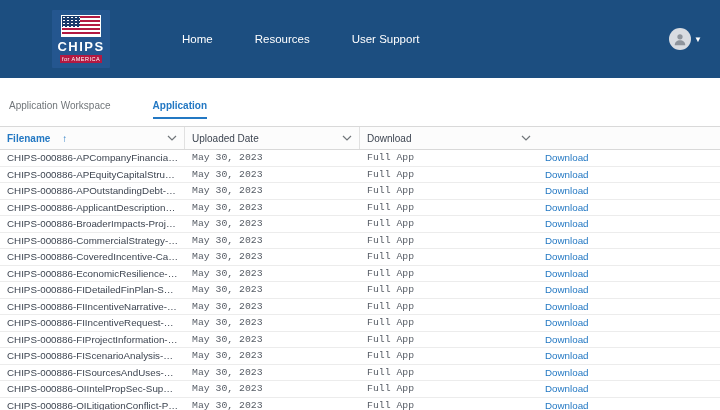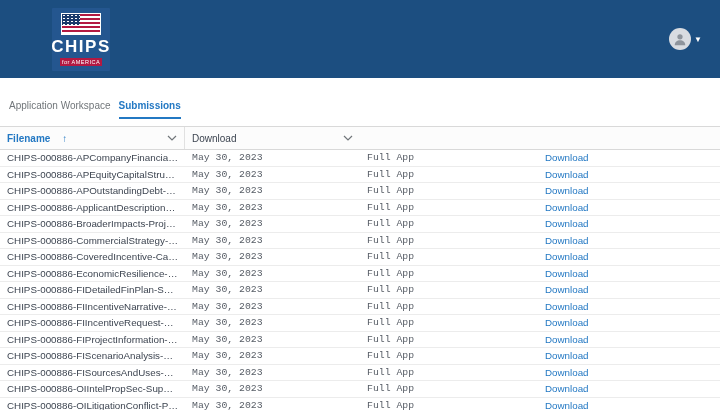--- a/index.html
+++ b/index.html
@@ -15,32 +15,32 @@
 
   
   .navbar{height:78px;background:var(--navbar);display:flex;align-items:center;
     padding:0 18px 0 52px;color:#fff;position:relative;}
   .logo{width:58px;display:flex;flex-direction:column;align-items:center;
     background:#24568f;padding:5px 4px;border-radius:1px;cursor:pointer;}
   .flag{width:40px;height:22px;border:1px solid #fff;position:relative;
     background:repeating-linear-gradient(#b31942 0 2px,#ffffff 2px 4px);}
   .flag .canton{position:absolute;left:0;top:0;width:18px;height:11px;background:var(--flag-blue);
     background-image:radial-gradient(#fff 0.6px,transparent 0.8px);background-size:4px 3px;}
-  .brand-top{font-size:17px;font-weight:bold;letter-spacing:1.5px;margin-top:2px;color:#fff;}
+  .brand-top{font-size:13px;font-weight:bold;letter-spacing:1.5px;margin-top:2px;color:#fff;}
   .brand-bottom{font-size:5.5px;background:var(--flag-red);color:#fff;width:42px;text-align:center;
     padding:1px 0;letter-spacing:0.5px;margin-top:1px;}
   .nav-items{display:flex;gap:42px;margin-left:72px;font-size:11.5px;}
   .nav-item{color:#fff;cursor:pointer;}
   .user-menu{margin-left:auto;display:flex;align-items:center;gap:3px;cursor:pointer;}
   .avatar{width:22px;height:22px;border-radius:50%;background:#d9dce1;display:flex;
     align-items:center;justify-content:center;overflow:hidden;}
   .caret{font-size:8px;color:#fff;}
 
   
-  .tabs{display:flex;gap:8px;padding:0 9px;margin-top:18px;font-size:10px;}
+  .tabs{display:flex;gap:42px;padding:0 9px;margin-top:18px;font-size:10px;}
   .tab{color:#71767a;padding:4px 0 6px 0;cursor:pointer;border-bottom:2px solid transparent;}
   .tab.active{color:var(--accent);font-weight:bold;border-bottom-color:var(--accent);}
 
   
   .grid-cols{display:grid;grid-template-columns:185px 175px 178px 1fr;}
   .table{margin-top:7px;}
   .thead{border-top:1px solid #d9d9d9;border-bottom:1px solid #d9d9d9;background:#fcfcfc;}
   .th{display:flex;align-items:center;justify-content:space-between;height:22px;
     padding:0 7px;font-size:10px;color:#3d4551;border-right:1px solid #e1e1e1;cursor:pointer;}
   .th:last-child{border-right:none;}
@@ -58,48 +58,59 @@
 <body>
 
 <div class="navbar">
   <div class="logo">
     <div class="flag">
       <div class="canton"></div>
     </div>
     <div class="brand-top">CHIPS</div>
     <div class="brand-bottom">for AMERICA</div>
   </div>
+  <div class="nav-items">
+    <div class="nav-item">Home</div>
+    <div class="nav-item">Resources</div>
+    <div class="nav-item">User Support</div>
+  </div>
   <div class="user-menu">
     <span class="avatar">
       <svg width="14" height="14" viewBox="0 0 16 16">
         <circle cx="8" cy="5.5" r="3" fill="#8e949c"></circle>
         <path d="M2 15c0-3.3 2.7-5.5 6-5.5s6 2.2 6 5.5z" fill="#8e949c"></path>
       </svg>
     </span>
     <span class="caret">▼</span>
   </div>
 </div>
 
 <div class="tabs">
   <div class="tab">Application Workspace</div>
-  <div class="tab active">Submissions</div>
+  <div class="tab active">Application</div>
 </div>
 
 <div class="table">
   <div class="thead grid-cols">
     <div class="th sorted">
       <span class="label-wrap">
         <span class="col-label">Filename</span>
         <span class="sort-arrow">↑</span>
       </span>
       <svg class="chev" width="10" height="6" viewBox="0 0 10 6">
           <path d="M1 1l4 4 4-4" stroke="#71767a" stroke-width="1.2" fill="none"></path>
         </svg>
     </div>
     <div class="th">
+      <span class="col-label">Uploaded Date</span>
+      <svg class="chev" width="10" height="6" viewBox="0 0 10 6">
+          <path d="M1 1l4 4 4-4" stroke="#71767a" stroke-width="1.2" fill="none"></path>
+        </svg>
+    </div>
+    <div class="th">
       <span class="col-label">Download</span>
       <svg class="chev" width="10" height="6" viewBox="0 0 10 6">
           <path d="M1 1l4 4 4-4" stroke="#71767a" stroke-width="1.2" fill="none"></path>
         </svg>
     </div>
   </div>
   <div class="tbody">
       <div class="row grid-cols">
     <div class="cell filename">CHIPS-000886-APCompanyFinancials-Key Assumptions-...</div>
     <div class="cell muted">May 30, 2023</div>

